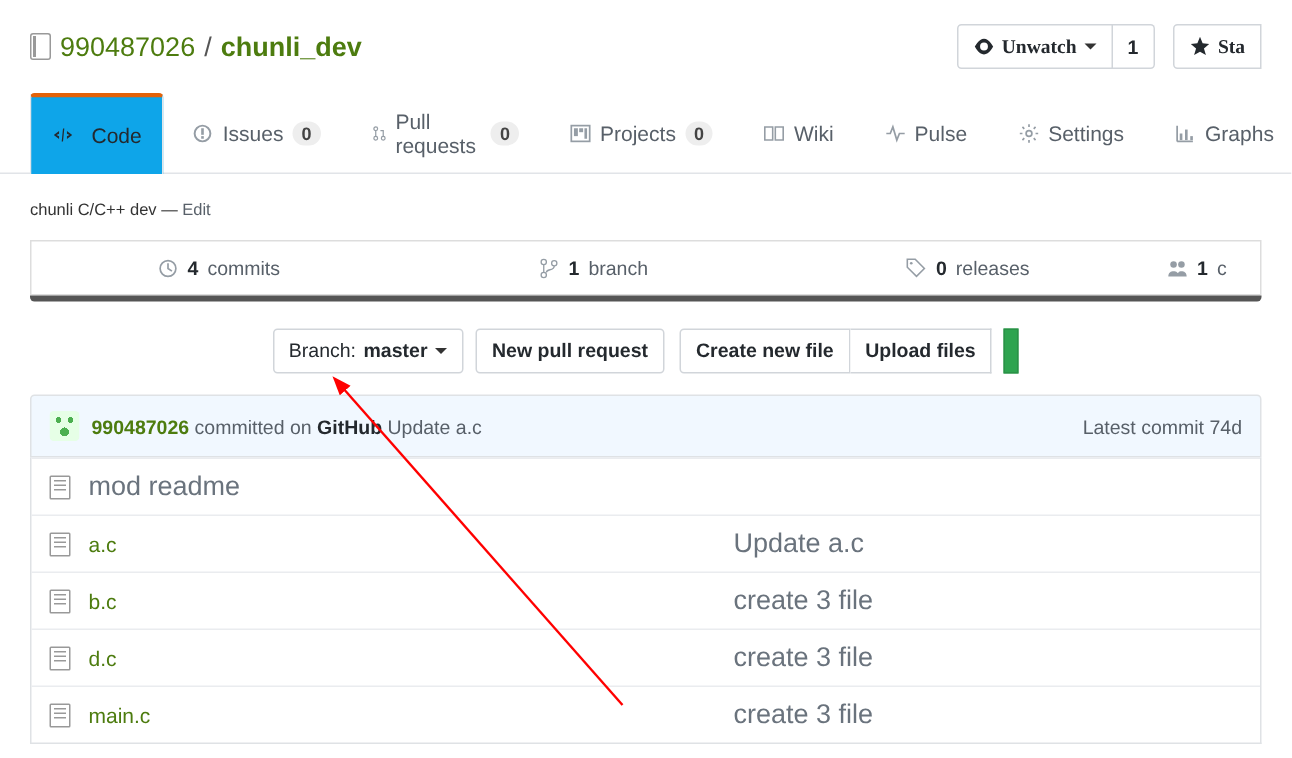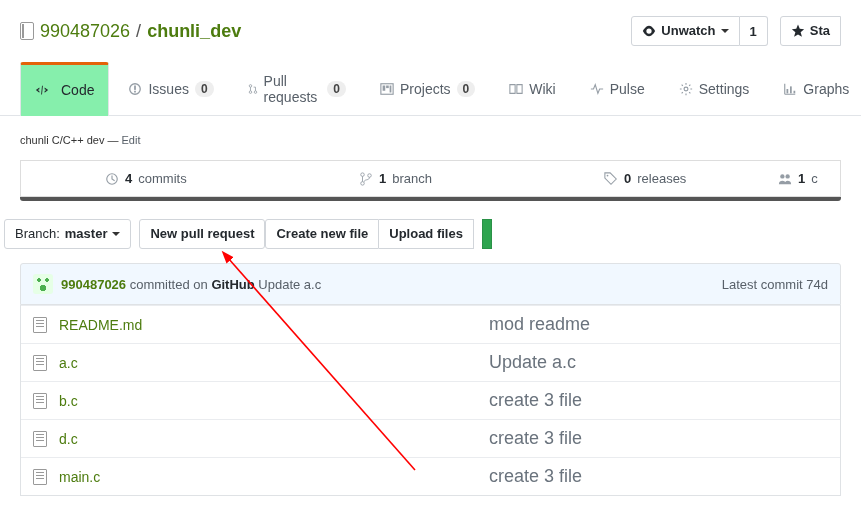--- a/index.html
+++ b/index.html
@@ -13,41 +13,41 @@
   .breadcrumb { font-size: 18px; display: flex; align-items: center; color: #666; gap: 6px; }
   .breadcrumb .repo-icon { width: 14px; height: 18px; border: 1px solid #999; border-radius: 2px 2px 2px 2px; position: relative; }
   .breadcrumb .repo-icon::before { content:''; position:absolute; left:1px; top:1px; width:2px; height:14px; background:#999; }
   .breadcrumb .sep { color:#555; }
   .breadcrumb strong a { font-weight:600; }
   
   .pagehead-actions { display:flex; gap:4px; }
   .btn { display:inline-flex; align-items:center; gap:5px; background:#fff; border:1px solid #d1d5da; border-radius:3px; padding:4px 10px; font-size:13px; font-weight:600; color:#24292e; cursor:pointer; line-height:20px; }
   .btn .caret { width:0;height:0;border-left:4px solid transparent;border-right:4px solid transparent;border-top:4px solid #333; }
   .social-count { display:inline-flex; align-items:center; border:1px solid #d1d5da; border-left:none; border-radius:0 3px 3px 0; padding:4px 10px; font-size:13px; font-weight:600; color:#24292e; margin-left:-4px; height:30px; }
-  .btn.sm-left { border-radius:3px 0 0 3px; }
+  .btn.sm-left { border-radius:3px 0 0 3px;font-family:Liberation Serif, serif; }
   
   
   .tabnav { padding: 6px 20px 0 20px; border-bottom:1px solid #e1e4e8; display:flex; gap:4px; }
   .tabnav-tab { display:flex; align-items:center; gap:6px; padding:10px 14px; font-size:14px; color:#586069; border:1px solid transparent; border-bottom:none; border-radius:3px 3px 0 0; cursor:pointer; }
-  .tabnav-tab.selected { color:#24292e; border-color:#e36209 #e1e4e8 transparent #e1e4e8; border-top-width:3px; padding-top:8px; background:#86efac; margin-bottom:-1px;gap:12px; }
+  .tabnav-tab.selected { color:#24292e; border-color:#e36209 #e1e4e8 transparent #e1e4e8; border-top-width:3px; padding-top:8px; background:#0ea5e9; margin-bottom:-1px;gap:12px; }
   .tabnav-tab .counter { background:#eee; color:#444; border-radius:20px; padding:1px 6px; font-size:12px; font-weight:600; }
   .icon-svg { fill:#959da5; }
   
   
   .repo-desc { padding:18px 20px 14px 20px; font-size:11px; color:#333; }
   .repo-desc .editlink { color:#586069; }
   
   
   .stats { display:flex; border:1px solid #ddd; margin:0 20px; }
   .stats .stat { flex:1; text-align:center; padding:10px 0; font-size:13px; color:#586069; display:flex; align-items:center; justify-content:center; gap:6px; }
   .stats .stat b { color:#24292e; font-weight:600; }
   .stats-underline { height:4px; background:#555; margin:0 20px 18px 20px; border-bottom-left-radius:3px; border-bottom-right-radius:3px; }
   
   
-  .file-nav { display:flex; justify-content:flex-start; align-items:center; padding:0 20px 14px 4px; }
+  .file-nav { display:flex; justify-content:center; align-items:center; padding:0 20px 14px 20px; gap:10px; }
   .file-nav-left { display:flex; gap:8px; }
   .file-nav-right { display:flex; gap:0; }
   .btn-group .btn { border-radius:0; }
   .btn-group .btn:first-child { border-radius:3px 0 0 3px; }
   .btn-group .btn.last { border-radius:0; }
   .btn-primary-edge { background:#2ea44f; border-color:#2a9147; color:#fff; width:10px; padding:4px 0; border-radius:0; }
   .select-menu-btn { font-weight:normal; }
   .select-menu-btn b { font-weight:600; }
   
   
@@ -249,21 +249,20 @@
         <b>GitHub</b>
         <a href="#" style="color:#586069">Update a.c</a>
       </span>
     </div>
     <span>Latest commit 74d</span>
   </div>
 
   <div class="file-list">
     <div class="file-row">
       <span class="file-icon"></span>
-      <span class="fname"><a href="#">README.md</a></span>
       <span class="fmsg">mod readme</span>
     </div>
     <div class="file-row">
       <span class="file-icon"></span>
       <span class="fname"><a href="#">a.c</a></span>
       <span class="fmsg">Update a.c</span>
     </div>
     <div class="file-row">
       <span class="file-icon"></span>
       <span class="fname"><a href="#">b.c</a></span>

